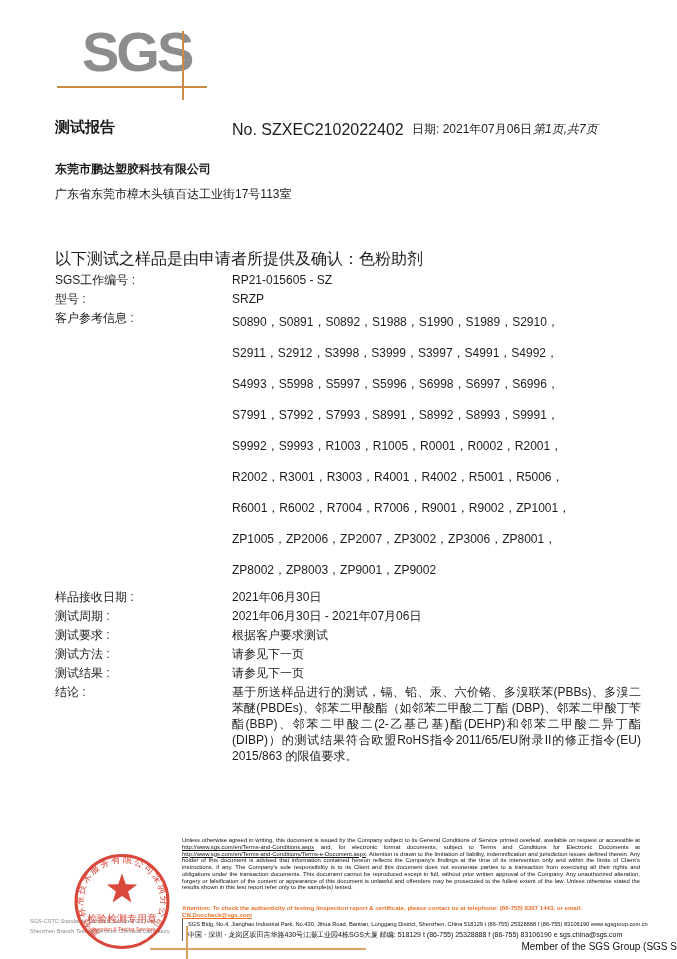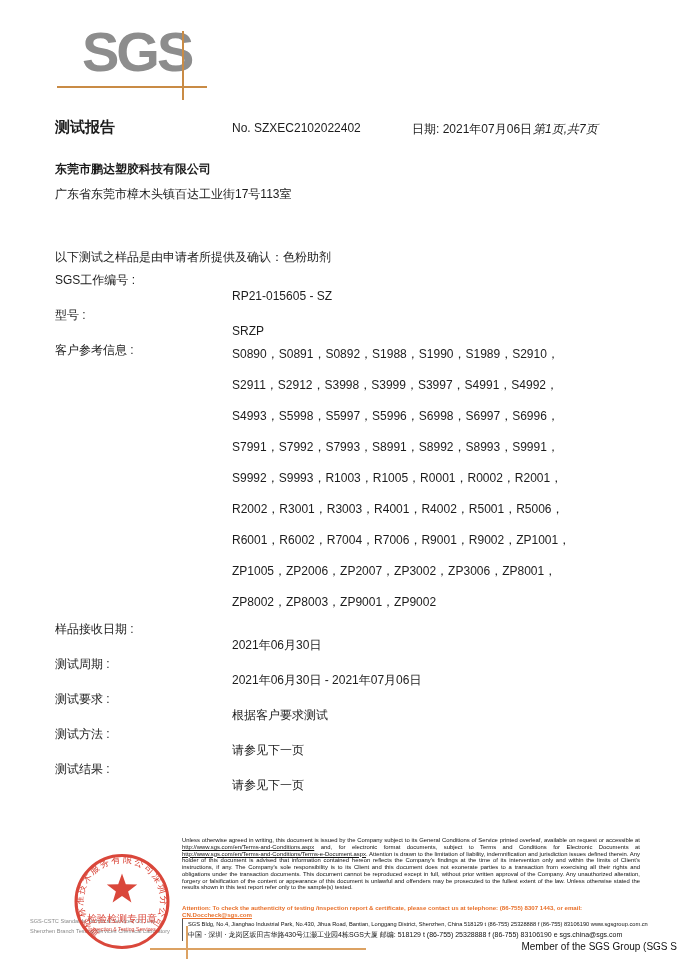--- a/index.html
+++ b/index.html
@@ -5,32 +5,32 @@
   html,body{margin:0;padding:0;background:#e9e9e9;}
   .page{position:relative;width:677px;height:959px;background:#ffffff;margin:0 auto;overflow:hidden;
         font-family:"Liberation Sans", sans-serif;color:#1c1c1c;padding-left:48px;}
   
   .logo-text{position:absolute;left:82px;top:22px;font-size:56px;font-weight:900;letter-spacing:-3px;
              color:#8d8d8d;line-height:60px;}
   .logo-hline{position:absolute;left:57px;top:86px;width:150px;height:2px;background:#c98b45;}
   .logo-vline{position:absolute;left:182px;top:31px;width:2px;height:69px;background:#c98b45;}
   
   .doc-title{position:absolute;left:55px;top:118px;font-size:15px;font-weight:bold;}
-  .report-no{position:absolute;left:232px;top:121px;font-size:12px;}
+  .report-no{position:absolute;left:232px;top:121px;font-size:16px;}
   .report-date{position:absolute;left:412px;top:121px;font-size:12px;}
   .page-info{position:absolute;left:533px;top:121px;font-size:12px;font-style:italic;}
   
   .applicant-name{position:absolute;left:55px;top:161px;font-size:12px;font-weight:bold;}
   .applicant-addr{position:absolute;left:55px;top:186px;font-size:12px;}
-  .intro-line{position:absolute;left:55px;top:249px;font-size:12px;}
+  .intro-line{position:absolute;left:55px;top:249px;font-size:16px;}
   
   .fields{position:absolute;left:55px;top:273px;width:590px;font-size:12px;}
   .frow{display:flex;margin-bottom:4px;}
   .flabel{flex:0 0 177px;line-height:15px;}
-  .fvalue{flex:1;line-height:15px;margin-top:16px;}
+  .fvalue{flex:1;line-height:15px;}
   .fvalue.multiline{white-space:pre-line;line-height:31px;margin-top:-4px;}
   .fvalue.para{line-height:15.9px;text-align:justify;padding-right:4px;}
   
   .disclaimer{position:absolute;left:182px;top:837px;width:458px;font-size:5.9px;line-height:6.75px;
               text-align:justify;color:#111;}
   .disclaimer .u{text-decoration:underline;}
   .attention{position:absolute;left:182px;top:904px;width:458px;font-size:6.1px;line-height:7px;
              font-weight:bold;color:#e8702a;}
   .attention .u{text-decoration:underline;}
   .address-block{position:absolute;left:182px;top:919px;width:462px;border-left:1px solid #555;
@@ -97,20 +97,24 @@
         <div class="fvalue">根据客户要求测试</div>
       </div>
       <div class="frow">
         <div class="flabel">测试方法 :</div>
         <div class="fvalue">请参见下一页</div>
       </div>
       <div class="frow">
         <div class="flabel">测试结果 :</div>
         <div class="fvalue">请参见下一页</div>
       </div>
+      <div class="frow">
+        <div class="flabel">结论 :</div>
+        <div class="fvalue para">基于所送样品进行的测试，镉、铅、汞、六价铬、多溴联苯(PBBs)、多溴二苯醚(PBDEs)、邻苯二甲酸酯（如邻苯二甲酸二丁酯 (DBP)、邻苯二甲酸丁苄酯(BBP)、邻苯二甲酸二(2-乙基己基)酯(DEHP)和邻苯二甲酸二异丁酯(DIBP)）的测试结果符合欧盟RoHS指令2011/65/EU附录II的修正指令(EU) 2015/863 的限值要求。</div>
+      </div>
     </div>
 
   <div class="stamp-co">
     <div>SGS-CSTC Standards Technical Services Co., Ltd.</div>
     <div>Shenzhen Branch Testing Services Chemical Laboratory</div>
   </div>
 
   <svg class="stamp" width="160" height="108" viewBox="0 0 160 105">
     <defs>
       <path id="ringPath" d="M 57.6 83.9 A 39 39 0 1 1 102.4 83.9" fill="none"></path>

